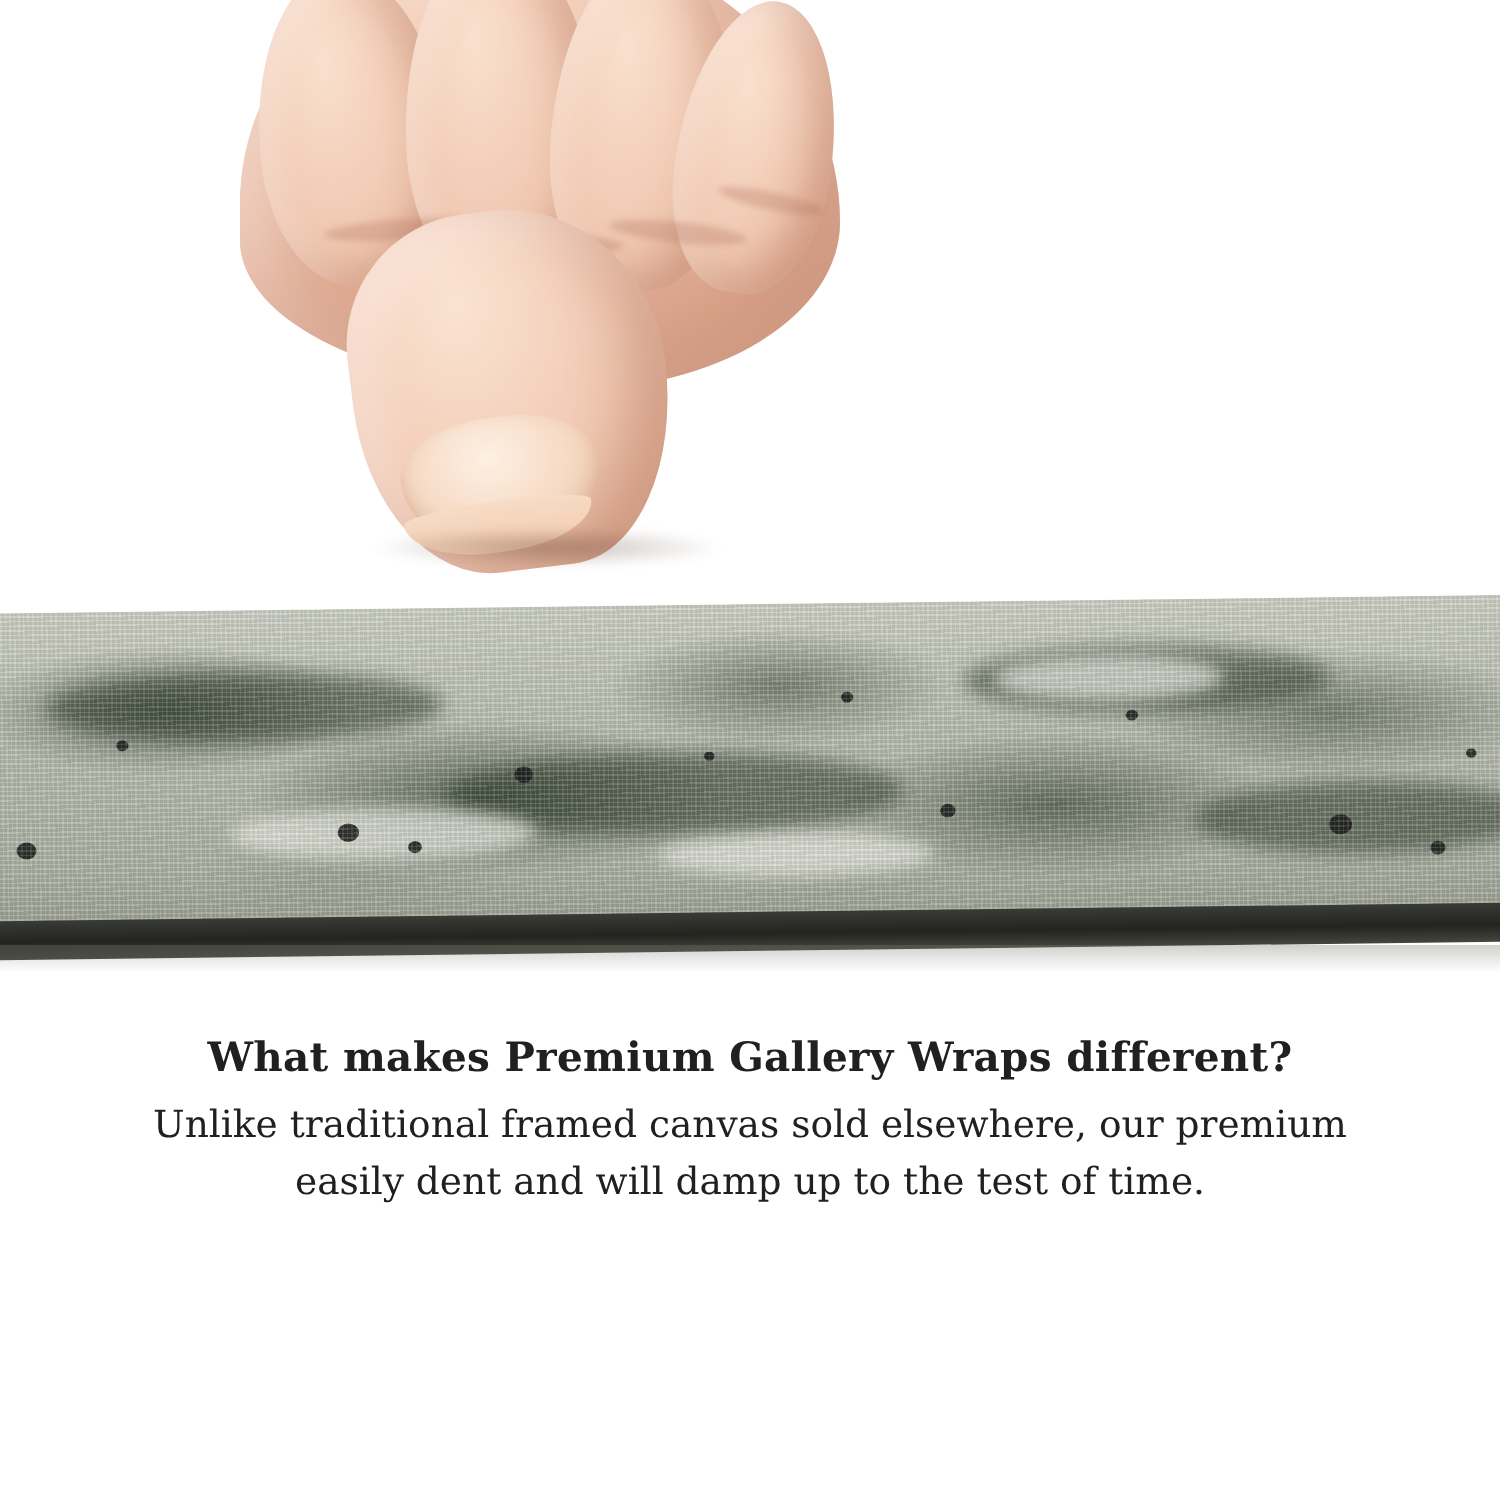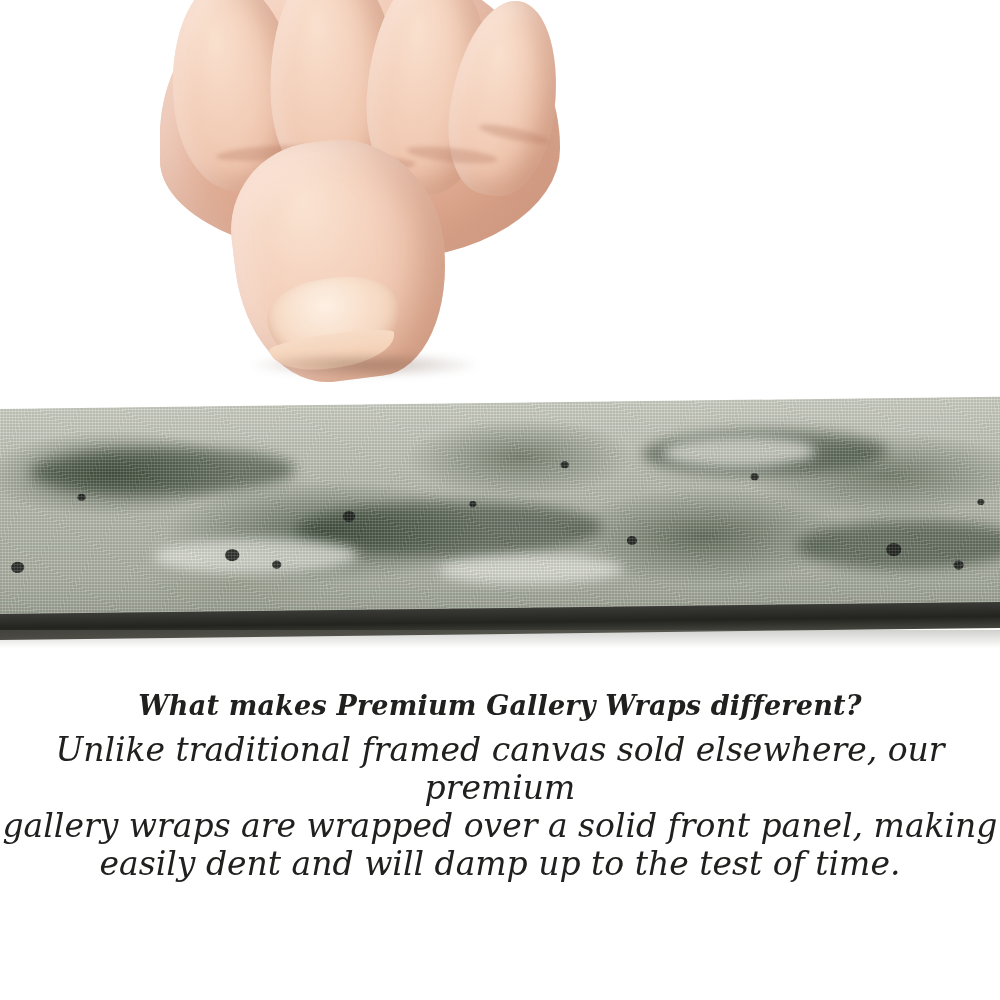--- a/index.html
+++ b/index.html
@@ -186,31 +186,30 @@
 
   
   .caption {
     position: absolute;
     left: 0;
     top: 690px;
     width: 1000px;
     text-align: center;
     color: #20201f;
     font-family: "DejaVu Serif", serif;
-    font-style: italic;
   }
   .caption h1 {
     margin: 0 0 10px 0;
     font-size: 27px;
     font-weight: 700;
     letter-spacing: 0.2px;
   }
   .caption p {
     margin: 0;
-    font-size: 33px;
+    font-size: 25px;
     line-height: 38px;
     font-weight: 400;
   }
   .caption .line { display: block; }
 </style>
 </head>
 <body>
 
 <div id="page">
 
@@ -256,18 +255,17 @@
 
     <div class="weave"></div>
   </div>
   <div class="strip-edge"></div>
   <div class="strip-edge-shadow"></div>
 
   <div class="caption">
     <h1>What makes Premium Gallery Wraps different?</h1>
     <p>
       <span class="line">Unlike traditional framed canvas sold elsewhere, our premium</span>
-      <span class="line">gallery wraps are wrapped over a solid front panel, making</span>
       <span class="line">easily dent and will damp up to the test of time.</span>
     </p>
   </div>
 
 </div>
 
 </body></html>

